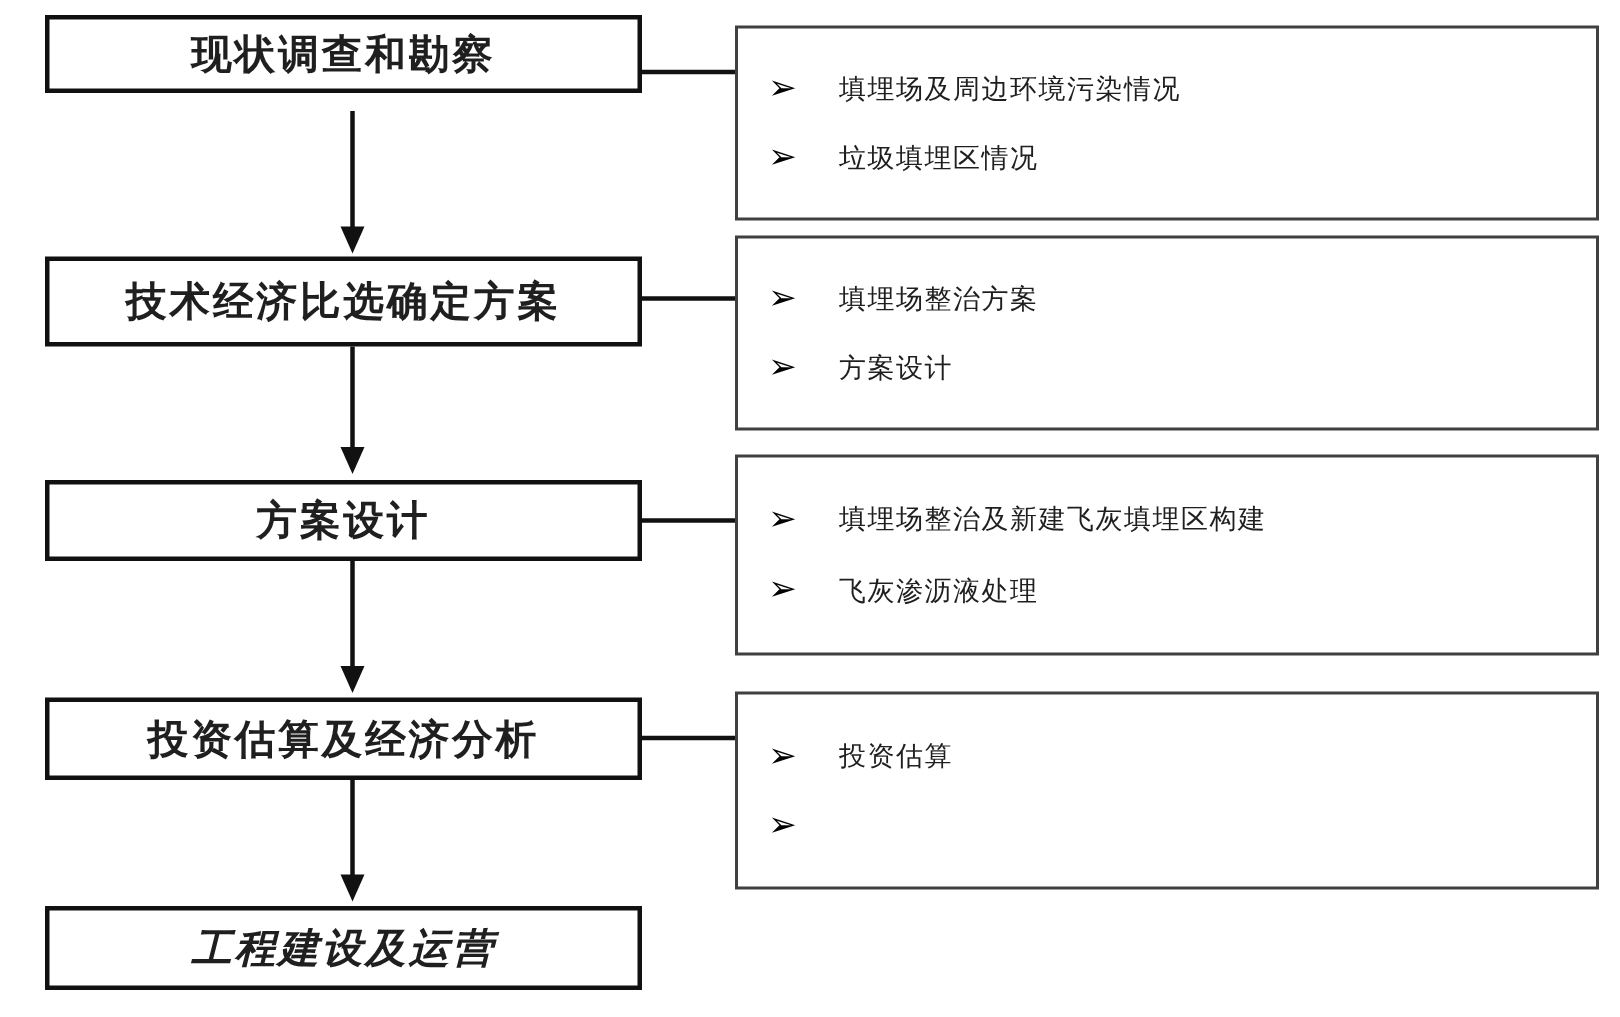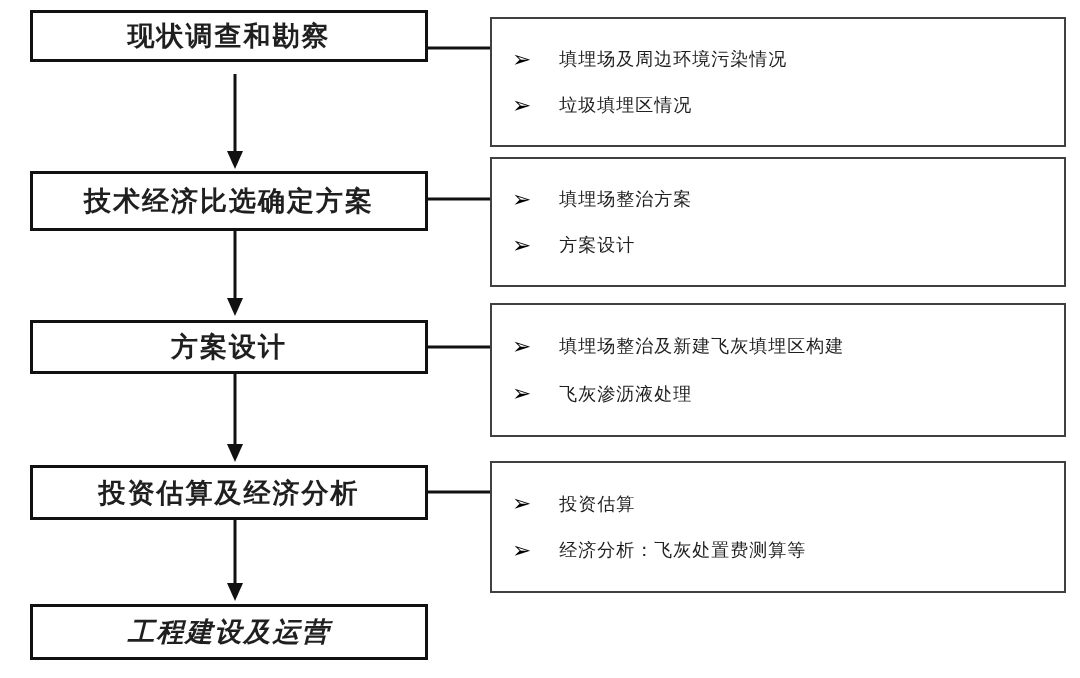--- a/index.html
+++ b/index.html
@@ -143,17 +143,16 @@
     </div>
   </div>
 
   <div class="detail-box d4">
     <div class="detail-line">
       <span class="bullet">➢</span>
       <span class="detail-text">投资估算</span>
     </div>
     <div class="detail-line">
       <span class="bullet">➢</span>
-      <span class="detail-text">经济分析：飞灰处置费测算等</span>
     </div>
   </div>
 
 </div>
 
 </body></html>

